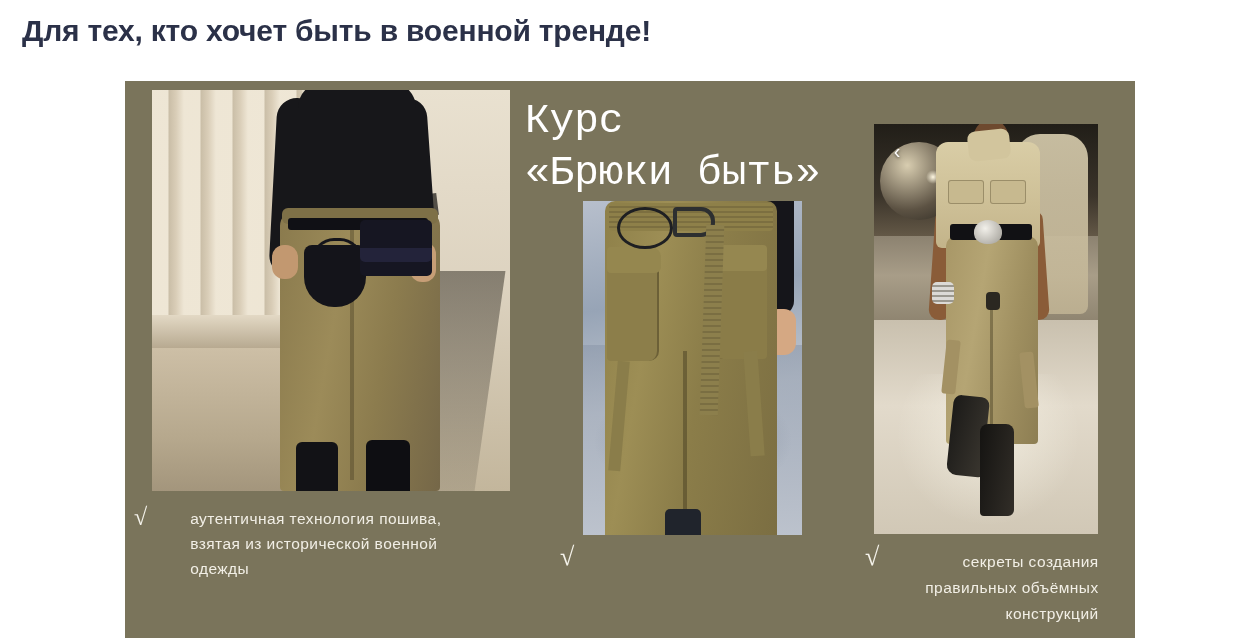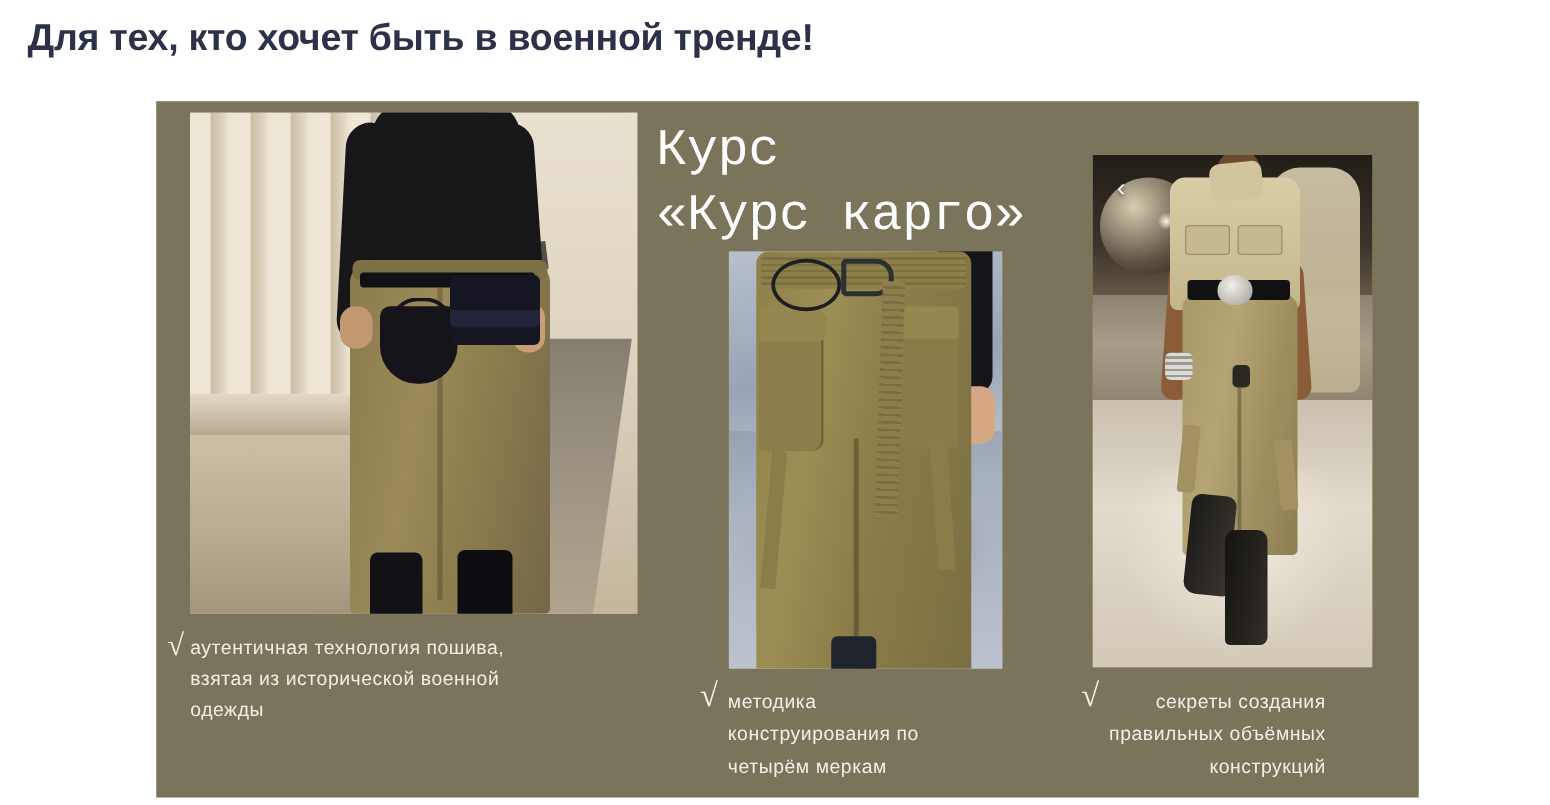--- a/index.html
+++ b/index.html
@@ -403,20 +403,21 @@
     font-size: 23px;
     line-height: 20px;
     color: #f4f2ea;
     margin-right: 5px;
     flex: 0 0 auto;
     font-weight: 300;
   }
   .caption .ctext {
     letter-spacing: .45px;
     white-space: pre-line;
+    margin-left: 38px;
   }
 
   #caption-1 { left: 9px;   top: 425px; width: 380px; }
   #caption-1 .ctext { font-size: 15.5px; line-height: 25px; }
   #caption-1 .tick  { font-size: 24px; margin-top: 1px; }
 
   #caption-2 { left: 435px; top: 468px; width: 230px; }
   #caption-2 .ctext { font-size: 15.5px; line-height: 26px; }
   #caption-2 .tick  { font-size: 26px; margin-top: -2px; margin-right: 8px; }
 
@@ -426,21 +427,21 @@
 </style>
 </head>
 <body>
 
 <div id="page-title">Для тех, кто хочет быть в военной тренде!</div>
 
 <div id="slide-panel">
 
   <div id="course-heading">
     <span>Курс</span>
-    <span class="line2">«Курс карго»</span>
+    <span class="line2">«Брюки быть»</span>
   </div>
 
   <div class="photo" id="photo-1">
     <div class="ph-layer" id="p1-bg"></div>
     <div class="ph-layer" id="p1-cols"></div>
     <div class="ph-layer" id="p1-cornice"></div>
     <div class="ph-layer" id="p1-step"></div>
     <div class="ph-layer" id="p1-rightwall"></div>
     <div class="ph-layer" id="p1-rightdark"></div>
     <div class="ph-layer" id="p1-ledge"></div>
@@ -516,23 +517,20 @@
 
   <div class="caption" id="caption-1">
     <span class="tick">√</span>
     <span class="ctext">аутентичная технология пошива,
 взятая из исторической военной
 одежды</span>
   </div>
 
   <div class="caption" id="caption-2">
     <span class="tick">√</span>
-    <span class="ctext">методика
-конструирования по
-четырём меркам</span>
   </div>
 
   <div class="caption" id="caption-3">
     <span class="tick">√</span>
     <span class="ctext">секреты создания
 правильных объёмных
 конструкций</span>
   </div>
 
 </div>

